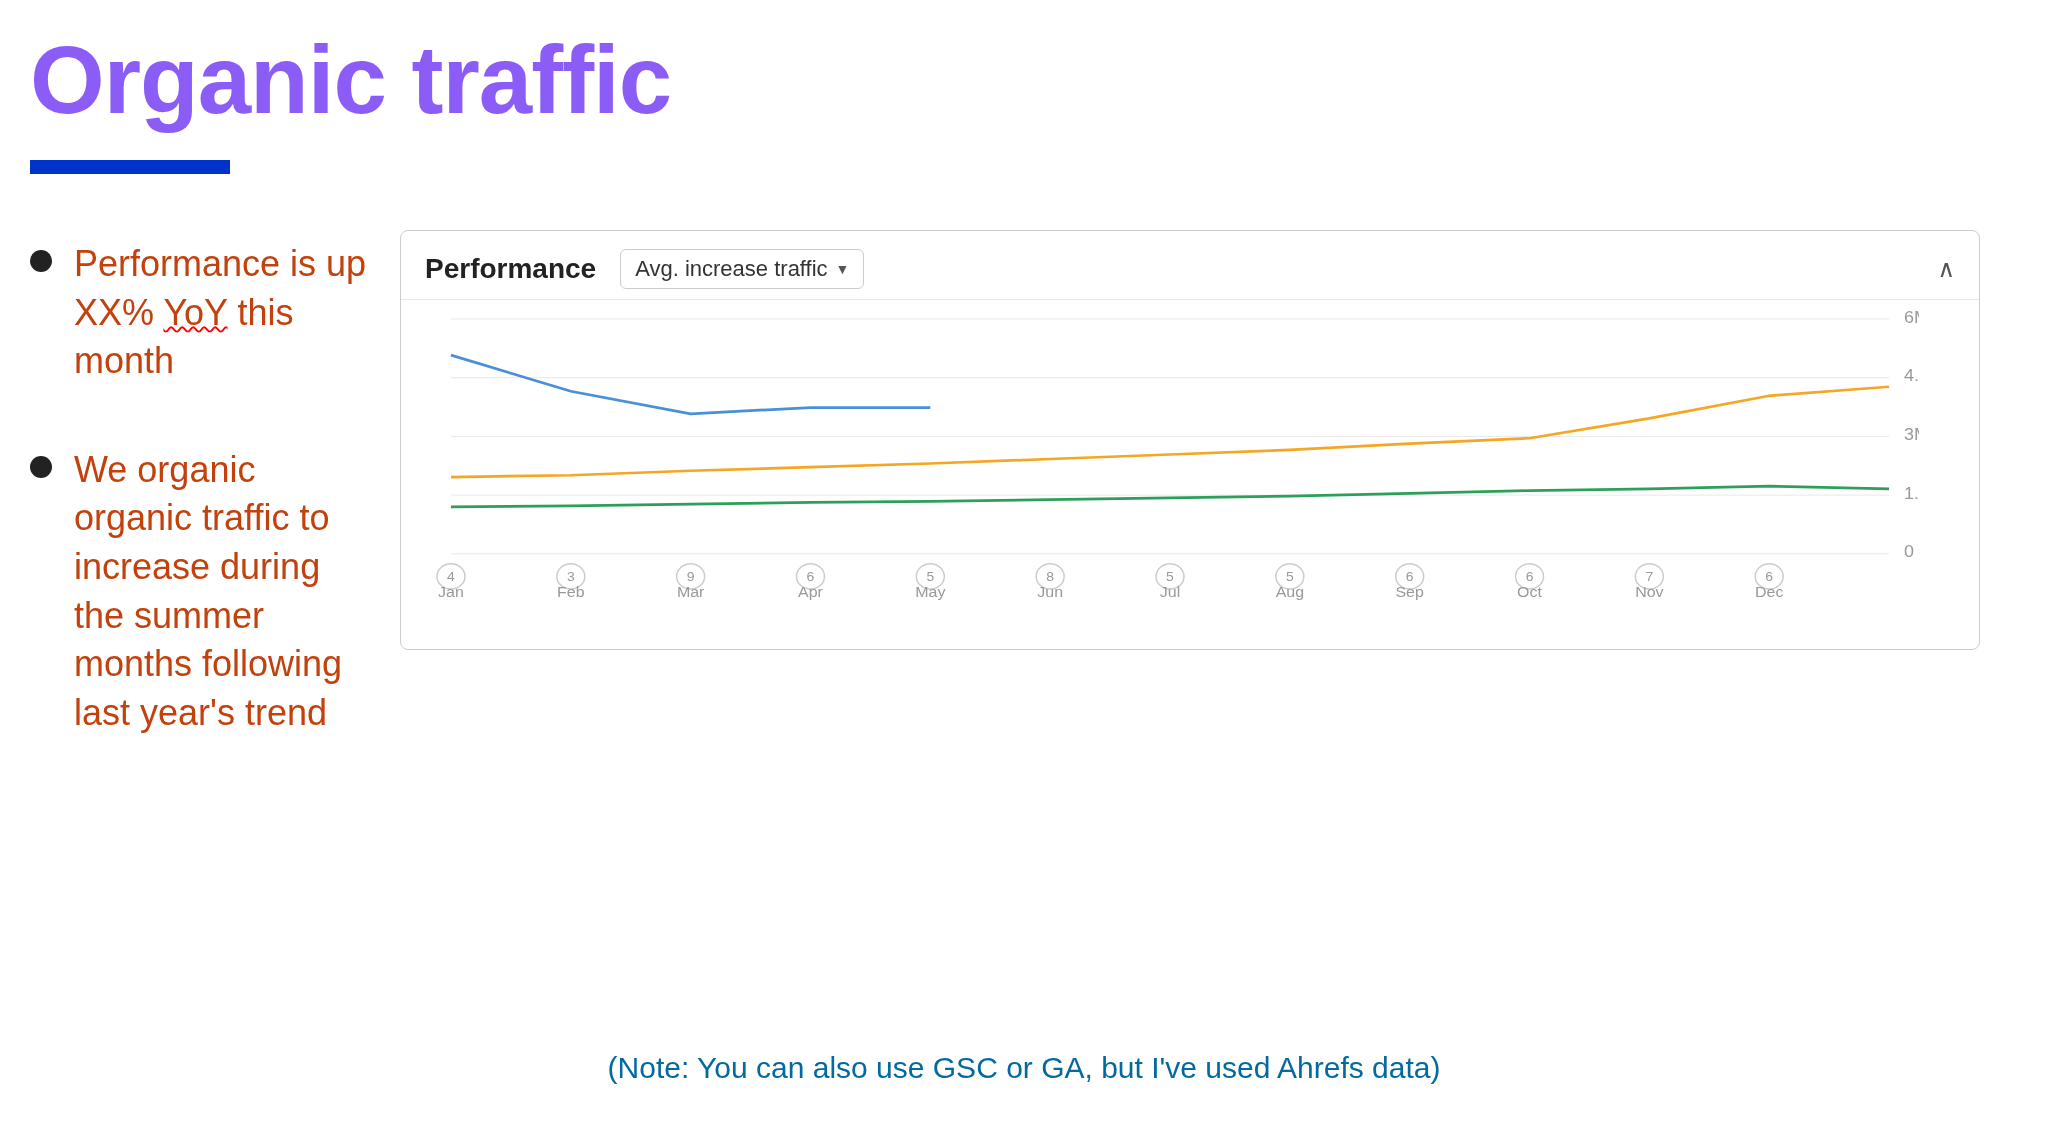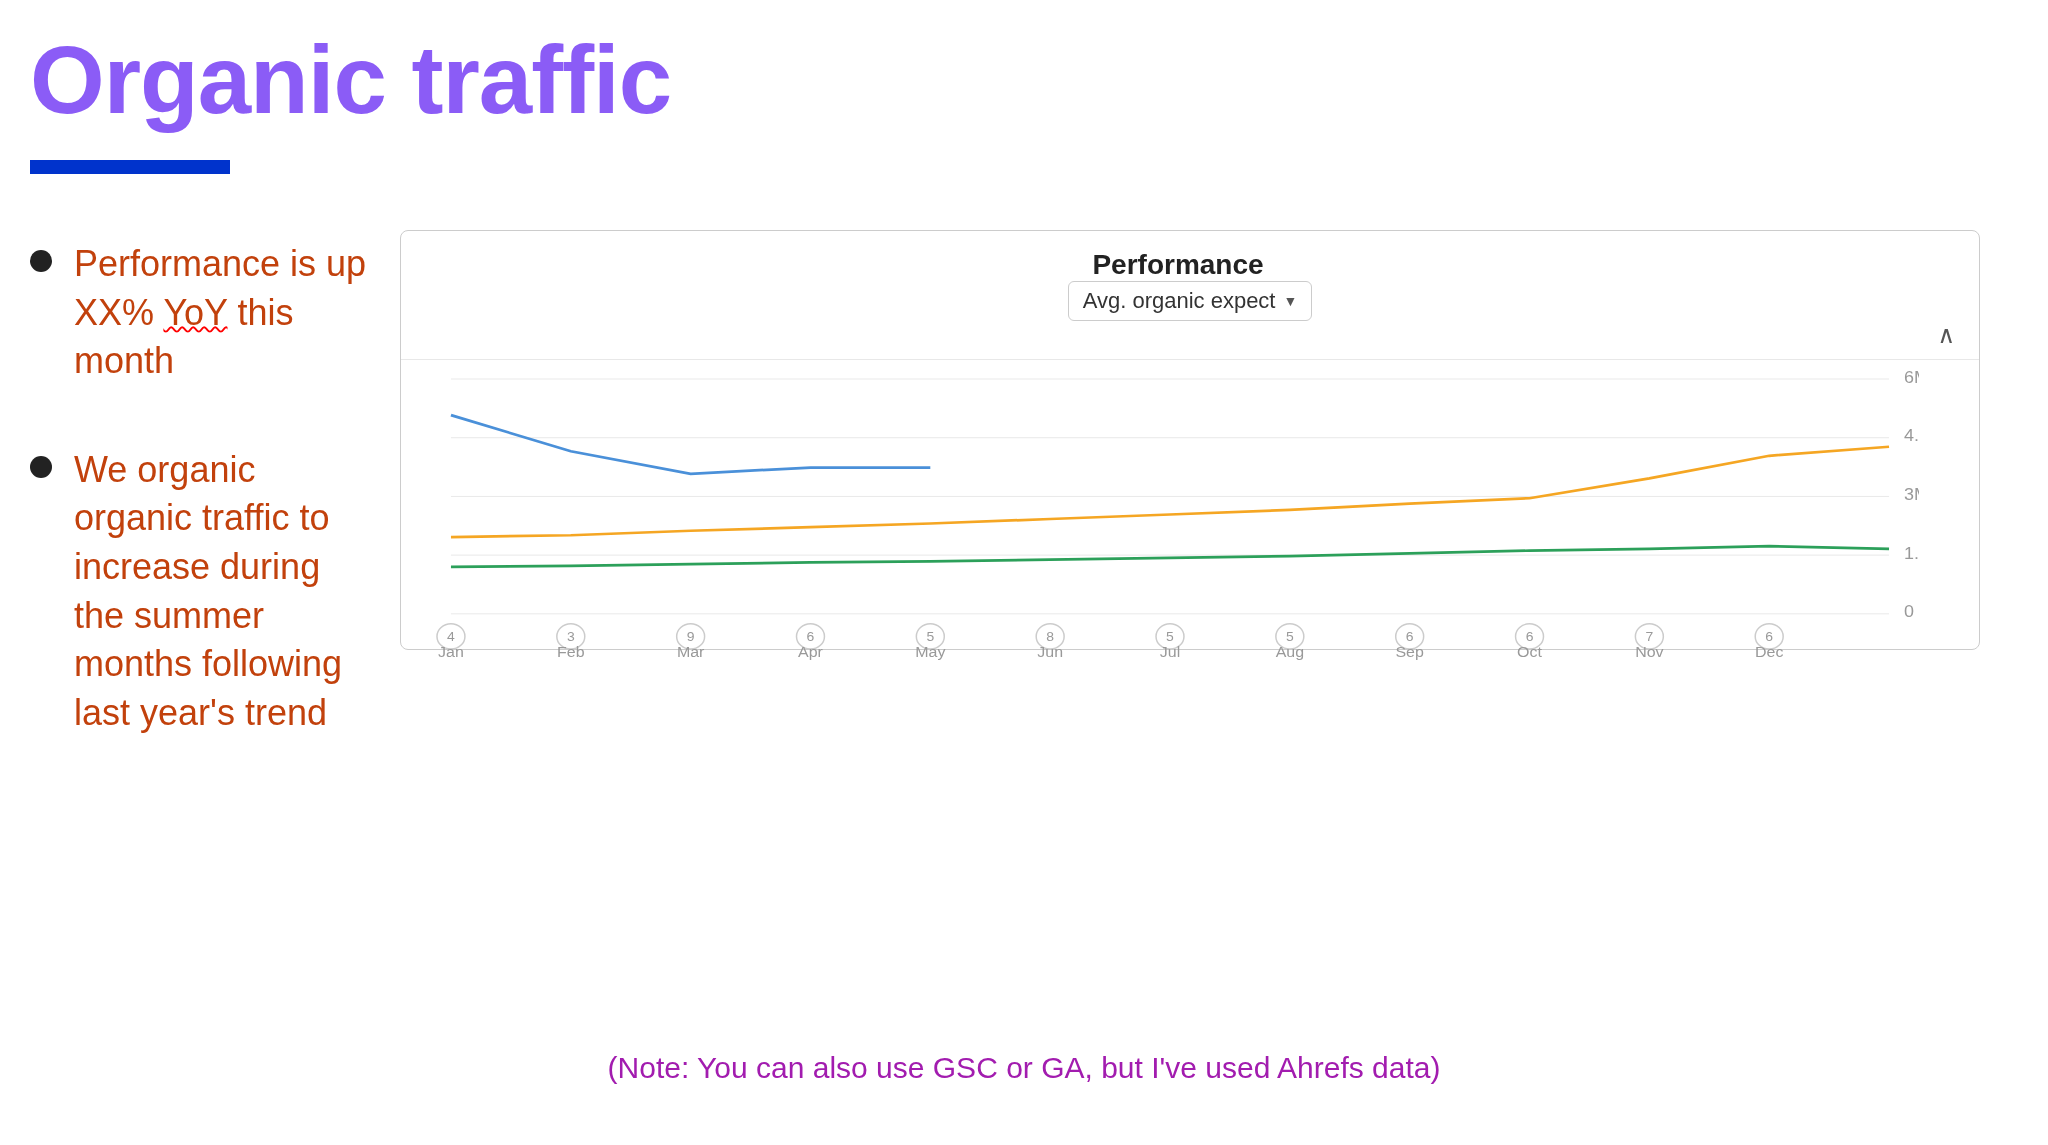--- a/index.html
+++ b/index.html
@@ -73,21 +73,20 @@
       background: #ffffff;
       border: 1px solid #cccccc;
       border-radius: 8px;
     }
 
     .chart-header {
       display: flex;
       align-items: center;
       padding: 18px 24px 10px 24px;
       border-bottom: 1px solid #e8e8e8;
-      flex-direction: column;
     }
 
     .chart-title {
       font-size: 28px;
       font-weight: 700;
       color: #222222;
       margin-right: 24px;
     }
 
     .dropdown-btn {
@@ -128,21 +127,21 @@
       width: 100%;
       height: 100%;
     }
 
     .note-text {
       position: absolute;
       bottom: 60px;
       left: 50%;
       transform: translateX(-50%);
       font-size: 30px;
-      color: #a21caf;
+      color: #0369a1;
       white-space: nowrap;
     }
   </style>
 </head>
 <body>
 
 <h1 class="page-title">Organic traffic</h1>
 <div class="title-underline"></div>
 
 <ul class="bullet-list">
@@ -153,21 +152,21 @@
   <li>
     <span class="bullet-dot"></span>
     <span>We organic organic traffic to increase during the summer months following last year's trend</span>
   </li>
 </ul>
 
 <div class="chart-container">
   <div class="chart-header">
     <span class="chart-title">Performance</span>
     <button class="dropdown-btn">
-      <span>Avg. organic expect</span>
+      <span>Avg. increase traffic</span>
       <span class="chevron-icon">▼</span>
     </button>
     <button class="collapse-btn">∧</button>
   </div>
 
   <div class="chart-body">
     <svg class="chart-svg" viewBox="0 0 1500 330" preserveAspectRatio="none">
 
       <line x1="30" y1="10" x2="1470" y2="10" stroke="#e8e8e8" stroke-width="1"></line>
       <line x1="30" y1="75" x2="1470" y2="75" stroke="#e8e8e8" stroke-width="1"></line>

